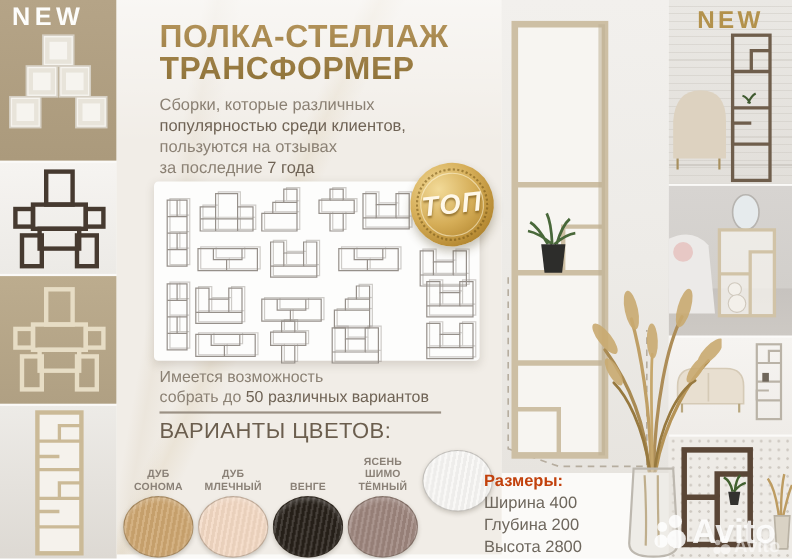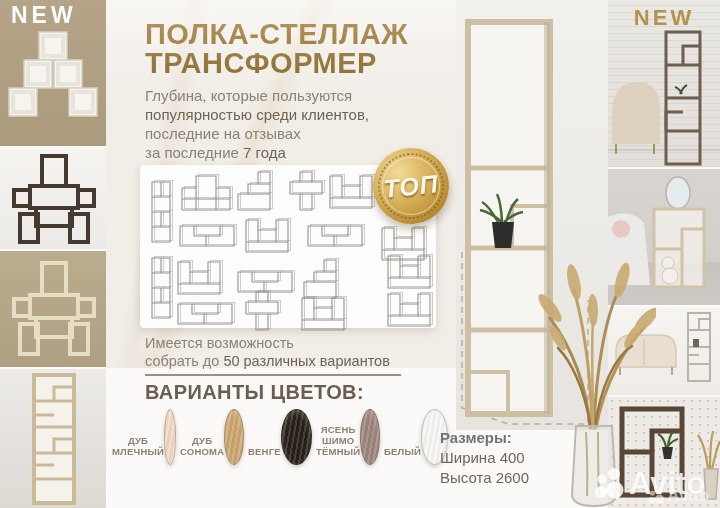--- a/index.html
+++ b/index.html
@@ -15,21 +15,21 @@
   .t-left2{left:0;top:148px;width:106px;height:101px;background:linear-gradient(180deg,#f6f4f1,#eceae6);}
   .t-left3{left:0;top:251px;width:106px;height:116px;background:linear-gradient(180deg,#bcac8e,#b0a083);}
   .t-left4{left:0;top:369px;width:106px;height:139px;background:linear-gradient(180deg,#edebe7,#ddd9d3);}
   .new-left{
     position:absolute;left:11px;top:2px;color:#fdfdfb;font-weight:800;
     font-size:23px;letter-spacing:4px;
   }
 
   
   .center{
-    left:106px;top:0;width:350px;height:368px;position:absolute;
+    left:106px;top:0;width:350px;height:504px;position:absolute;
     background:
       linear-gradient(180deg,rgba(255,255,255,.55),rgba(255,255,255,0) 26%),
       linear-gradient(115deg,transparent 38%,rgba(197,170,116,.14) 41%,transparent 45%),
       linear-gradient(100deg,transparent 18%,rgba(190,168,128,.10) 21%,transparent 26%),
       #f1ede7;
   }
   .title{
     position:absolute;left:39px;top:20px;margin:0;
     font-size:29px;line-height:29px;font-weight:800;letter-spacing:.5px;
     background:linear-gradient(180deg,#b3935a,#8c7036);
@@ -53,45 +53,45 @@
   .top-coin::before{content:"";position:absolute;inset:5px;border-radius:50%;border:2px dotted rgba(116,84,20,.55);}
   .top-coin::after{content:"";position:absolute;inset:9px;border-radius:50%;border:1px solid rgba(255,248,220,.55);}
   .top-coin span{
     font-weight:800;font-style:italic;font-size:25px;color:#fff8e8;letter-spacing:1px;
     text-shadow:0 2px 2px rgba(110,78,18,.65);
   }
 
   .note{position:absolute;left:39px;top:334px;margin:0;font-size:14.5px;line-height:18px;color:#8b8174;}
   .divider{position:absolute;left:39px;top:374px;width:256px;height:2px;background:#9a9084;}
   .colors-heading{
-    position:absolute;left:39px;top:381px;margin:0;font-size:20px;font-weight:700;
+    position:absolute;left:39px;top:381px;margin:0;font-size:20px;font-weight:400;
     color:#6b5e4e;letter-spacing:.4px;
   }
   .swatches{position:absolute;left:6px;top:406px;width:342px;display:flex;}
-  .swatch-col{width:64px;margin-right:4px;display:flex;align-items:center;}
+  .swatch-col{width:64px;margin-right:4px;display:flex;flex-direction:column;align-items:center;}
   .swatch-label{
     height:42px;display:flex;align-items:flex-end;justify-content:center;text-align:center;
     font-size:9.5px;font-weight:700;line-height:11px;color:#8a8177;letter-spacing:.2px;
   }
   .swatch-ellipse{
     width:62px;height:54px;border-radius:50%;margin-top:3px;
     border:1px solid rgba(60,50,40,.25);
     box-shadow:0 2px 4px rgba(80,70,55,.25), inset 0 2px 5px rgba(255,255,255,.25);
     background-image:repeating-linear-gradient(100deg,rgba(255,255,255,.14) 0 2px,rgba(0,0,0,.04) 2px 5px);
   }
 
   
   .main-photo{
     left:456px;top:0;width:152px;height:430px;position:absolute;
     background:linear-gradient(180deg,#f2f0ed 0%,#edebe7 55%,#e7e4df 100%);
   }
 
   
   .dimensions{position:absolute;left:440px;top:428px;z-index:2;font-size:15px;line-height:20px;color:#6e675d;}
-  .dimensions .dim-h{font-weight:800;color:#737373;}
+  .dimensions .dim-h{font-weight:800;color:#c2410c;}
 
   
   .t-right1{
     left:608px;top:0;width:112px;height:167px;
     background:
       repeating-linear-gradient(0deg,rgba(203,199,192,.45) 0 1px,transparent 1px 7px),
       linear-gradient(180deg,#eae8e4,#e2dfda);
   }
   .new-right{
     position:absolute;left:0;right:0;top:5px;text-align:center;
@@ -183,21 +183,21 @@
         <path d="M54,84 V70 H74"></path>
         <path d="M34,110 V96 H54"></path>
       </g>
     </svg>
   </div>
 
   <div class="center">
 
     <h1 class="title"><span>ПОЛКА-СТЕЛЛАЖ</span><br><span>ТРАНСФОРМЕР</span></h1>
 
-    <p class="intro"><span>Глубина, которые пользуются</span><br><b>популярностью среди клиентов,</b><br><span>последние на отзывах</span><br><span>за последние </span><b>7 года</b></p>
+    <p class="intro"><span>Сборки, которые различных</span><br><b>популярностью среди клиентов,</b><br><span>пользуются на отзывах</span><br><span>за последние </span><b>7 года</b></p>
 
     <div class="diagram-panel">
       <div id="diagrams">
           <svg width="24" height="66" viewBox="-1 -2 24 66" style="left: 10px; top: 14px;">
             <g transform="translate(2.5,-1.5)" opacity="0.45">
               <path d="M1,1h18v60H1z"></path>
               <path d="M1,16h18M1,31h18M1,46h18"></path>
               <path d="M10,1v15M10,31v15"></path>
             </g>
             <g>
@@ -414,37 +414,36 @@
     </div>
 
     <p class="note"><span>Имеется возможность</span><br><span>собрать до </span><b>50 различных вариантов</b></p>
 
     <div class="divider"></div>
 
     <h2 class="colors-heading">ВАРИАНТЫ ЦВЕТОВ:</h2>
 
     <div class="swatches">
       <div class="swatch-col">
+        <div class="swatch-label">ДУБ СОНОМА</div>
+        <div class="swatch-ellipse" style="background-color: rgb(205, 165, 111);"></div>
+      </div>
+      <div class="swatch-col">
         <div class="swatch-label">ДУБ МЛЕЧНЫЙ</div>
         <div class="swatch-ellipse" style="background-color: rgb(243, 216, 195);"></div>
-      </div>
-      <div class="swatch-col">
-        <div class="swatch-label">ДУБ СОНОМА</div>
-        <div class="swatch-ellipse" style="background-color: rgb(205, 165, 111);"></div>
       </div>
       <div class="swatch-col">
         <div class="swatch-label">ВЕНГЕ</div>
         <div class="swatch-ellipse" style="background-color: rgb(39, 32, 25);"></div>
       </div>
       <div class="swatch-col">
         <div class="swatch-label">ЯСЕНЬ ШИМО ТЁМНЫЙ</div>
         <div class="swatch-ellipse" style="background-color: rgb(156, 132, 124);"></div>
       </div>
       <div class="swatch-col">
-        <div class="swatch-label">БЕЛЫЙ</div>
         <div class="swatch-ellipse" style="background-color: rgb(248, 247, 245);"></div>
       </div>
     </div>
   </div>
 
   <div class="main-photo">
     <svg width="152" height="430" viewBox="0 0 152 430">
       <path d="M6,252 L6,408 L52,424 L132,424 L132,300" fill="none" stroke="#b6ad9f" stroke-width="1.5" stroke-dasharray="6 5"></path>
       <rect x="12" y="22" width="82" height="392" fill="#f7f5f1" stroke="#cdbfa4" stroke-width="6"></rect>
       <g fill="none" stroke="#cdbfa4" stroke-width="5">
@@ -460,21 +459,22 @@
       <g>
         <path d="M42,222 q-9,-16 -16,-20 M46,222 q-1,-20 -5,-28 M50,222 q5,-17 12,-23 M46,222 q-12,-10 -22,-12 M48,222 q11,-9 19,-10" stroke="#49683a" stroke-width="2.5" fill="none"></path>
         <path d="M36,222 h22 l-3,26 h-16 z" fill="#2d2d2b"></path>
       </g>
     </svg>
   </div>
 
   <div class="dimensions">
     <div class="dim-h">Размеры:</div>
     <div>Ширина 400</div>
-    <div>Высота 2600</div>
+    <div>Глубина 200</div>
+    <div>Высота 2800</div>
   </div>
 
   <div class="tile t-right1">
     <svg width="112" height="167" viewBox="0 0 112 167">
       <line x1="0" y1="150" x2="112" y2="150" stroke="#d0ccc6" stroke-width="2"></line>
       <path d="M4,110 q2,-28 25,-28 q23,0 23,28 v34 h-48 z" fill="#ddd2c0"></path>
       <path d="M8,144 v10 M46,144 v10" stroke="#a8905f" stroke-width="2"></path>
       <g fill="none" stroke="#6f5e4c" stroke-width="3">
         <rect x="58" y="32" width="34" height="132"></rect>
         <line x1="58" y1="65" x2="92" y2="65"></line>

